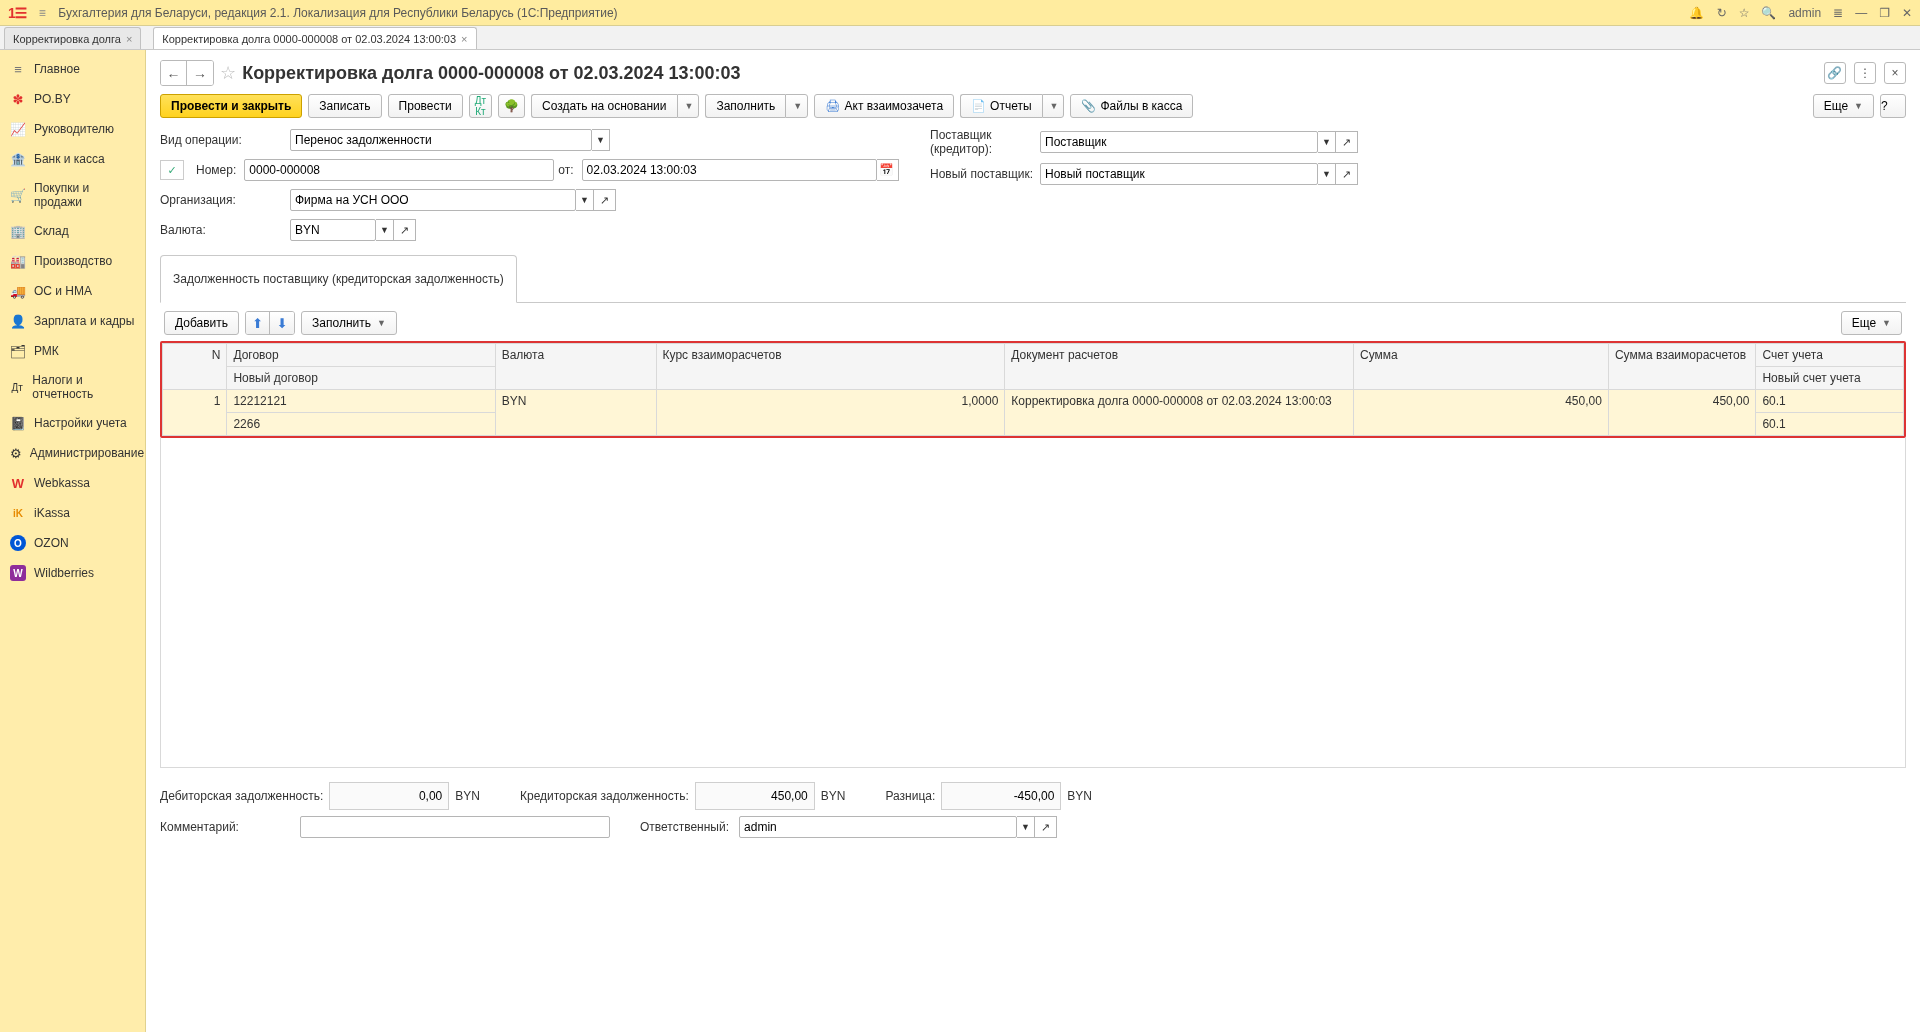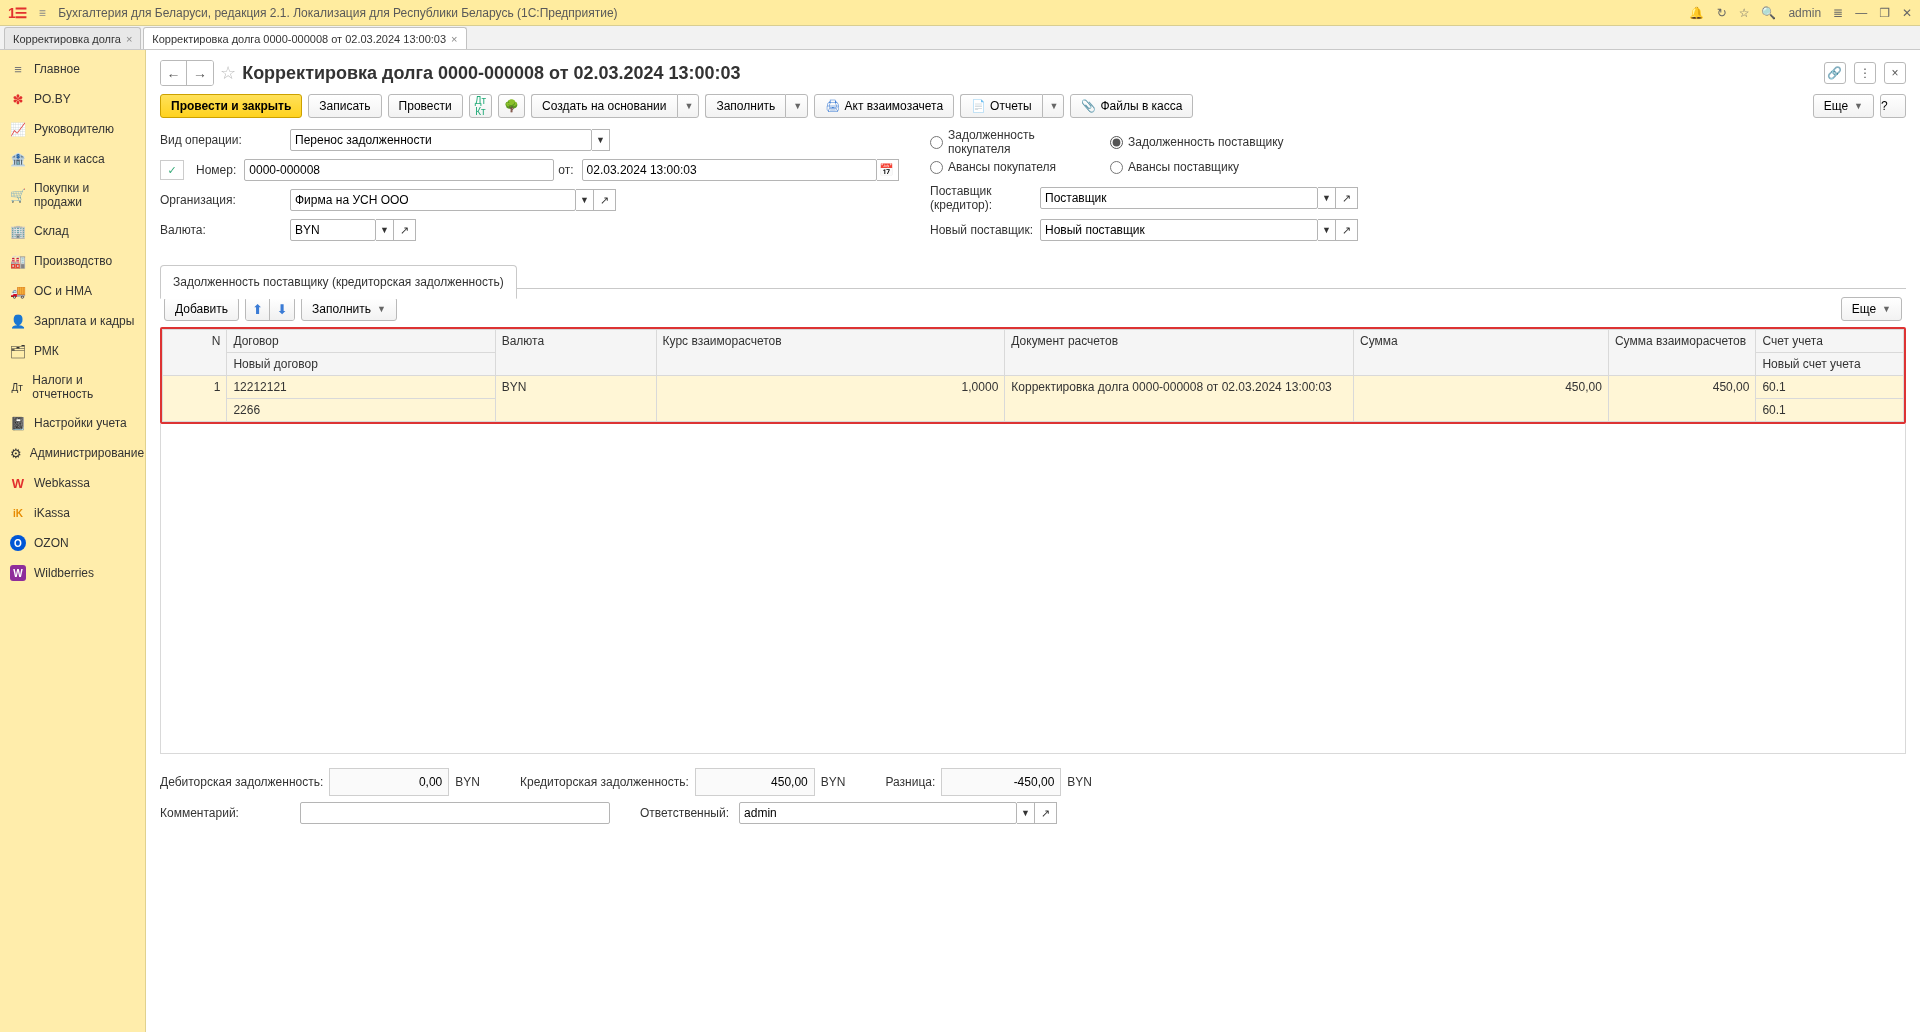--- a/index.html
+++ b/index.html
@@ -9,21 +9,21 @@
   .top-bar { height: 26px; background: #ffec9f; display: flex; align-items: center; padding: 0 8px; border-bottom: 1px solid #d9ce92; }
   .top-bar .logo { color: #e2302e; font-weight: bold; font-size: 14px; margin-right: 6px; letter-spacing:-1px;}
   .top-bar .menu-icon { width: 20px; text-align: center; color: #888; cursor: pointer; }
   .top-bar .app-title { color: #595959; font-size: 12px; margin-left: 6px; }
   .top-bar .spacer { flex: 1; }
   .top-bar .right-icons { display:flex; align-items:center; gap:12px; color:#666;}
   .top-bar .right-icons span { cursor:pointer; }
 
   
   .tabs-row { height: 24px; background: #f2f2f2; display:flex; align-items:flex-end; padding-left:4px; border-bottom:1px solid #c9c9c9;}
-  .tab { height:22px; padding: 3px 8px; font-size:11px; background:#e8e8e8; border:1px solid #c2c2c2; border-bottom:none; margin-right:2px; display:flex; align-items:center; gap:5px; cursor:pointer; border-radius:3px 3px 0 0; color:#333;}
+  .tab { height:22px; padding: 3px 8px; font-size:11px; background:#e8e8e8; border:1px solid #c2c2c2; border-bottom:none; margin-right:12px; display:flex; align-items:center; gap:5px; cursor:pointer; border-radius:3px 3px 0 0; color:#333;}
   .tab.active { background:#fff; }
   .tab .close { color:#888; font-size:11px;}
 
   
   .layout { display:flex; height: calc(1032px - 26px - 24px); }
 
   
   .sidebar { width:146px; background:#ffedab; border-right:1px solid #e0d18f; padding-top:4px;}
   .side-item { display:flex; align-items:center; gap:8px; padding:7px 10px; font-size:12px; color:#333; cursor:pointer;}
   .side-item .icon { width:16px; height:16px; display:inline-flex; align-items:center; justify-content:center; font-size:13px;}
@@ -65,21 +65,21 @@
   .num-row .label2 { margin:0 8px 0 4px;}
   .cal-icon{display:inline-flex;width:22px;height:22px;align-items:center;justify-content:center;border:1px solid #b5b5b5;border-left:none;cursor:pointer;background:#fff;color:#666;}
 
   .green-title { color:#0a7b3b; font-size:13px; margin-bottom:4px;}
   .radio-grid { display:grid; grid-template-columns: 170px 180px; gap:4px 10px; margin-bottom:10px;}
   .radio-item { display:flex; align-items:center; gap:5px; font-size:12px;}
   .radio-item input { accent-color:#555;}
 
   
   .subtab-row { border-bottom:1px solid #c9c9c9; margin-top:6px;}
-  .subtab { display:inline-block; padding:9px 12px; border:1px solid #c9c9c9; border-bottom:1px solid #fff; border-radius:4px 4px 0 0; background:#fff; position:relative; top:11px; font-size:12px;}
+  .subtab { display:inline-block; padding:16px 12px; border:1px solid #c9c9c9; border-bottom:1px solid #fff; border-radius:4px 4px 0 0; background:#fff; position:relative; top:1px; font-size:12px;}
 
   
   .tbl-bar { display:flex; gap:6px; align-items:center; padding:8px 4px 6px;}
   .tbl-bar .right { margin-left:auto;}
   .arrow-grp { display:flex; border:1px solid #b9b9b9; border-radius:3px; overflow:hidden;}
   .arrow-grp button{ width:24px; height:22px; background:linear-gradient(#fff,#f0f0f0); border:none; cursor:pointer;}
   .arrow-grp button:first-child{border-right:1px solid #b9b9b9;}
 
   
   .tbl-wrap { border:2px solid #d33; border-radius:2px; flex:0 0 auto;}
@@ -305,38 +305,20 @@
         <div class="frow">
           <span class="label">Валюта:</span>
           <div class="field-wrap">
             <input class="field" style="width: 86px;" value="BYN">
             <span class="dd">▼</span>
             <span class="ext">↗</span>
           </div>
         </div>
       </div>
       <div class="form-right">
-        <div class="radio-grid">
-          <label class="radio-item">
-              <input type="radio" name="tr" style="">
-              <span>Задолженность покупателя</span>
-            </label>
-          <label class="radio-item">
-              <input type="radio" name="tr" checked="" style="">
-              <span>Задолженность поставщику</span>
-            </label>
-          <label class="radio-item">
-              <input type="radio" name="tr" style="">
-              <span>Авансы покупателя</span>
-            </label>
-          <label class="radio-item">
-              <input type="radio" name="tr" style="">
-              <span>Авансы поставщику</span>
-            </label>
-        </div>
         <div class="frow">
           <span class="label w110">Поставщик (кредитор):</span>
           <div class="field-wrap">
             <input class="field" style="width: 278px;" value="Поставщик">
             <span class="dd">▼</span>
             <span class="ext">↗</span>
           </div>
         </div>
         <div class="frow">
           <span class="label w110">Новый поставщик:</span>

